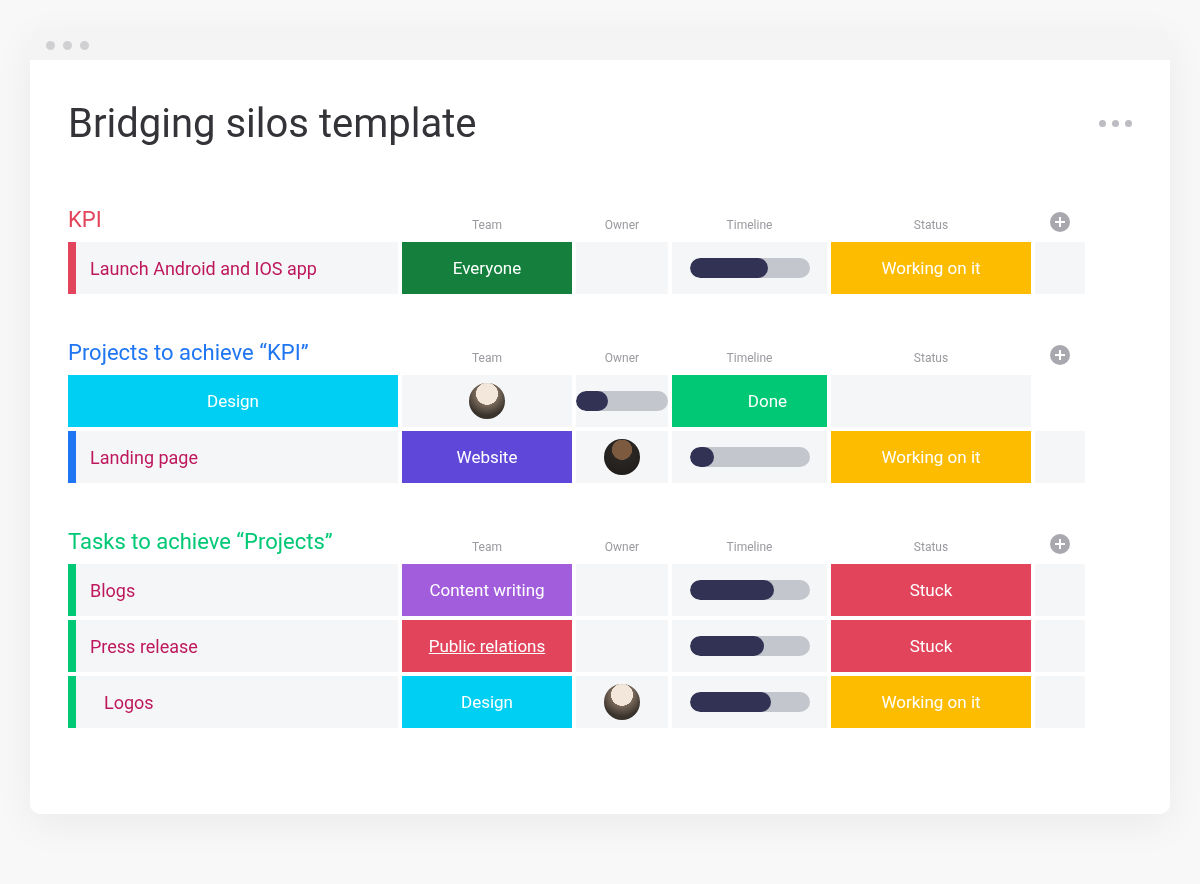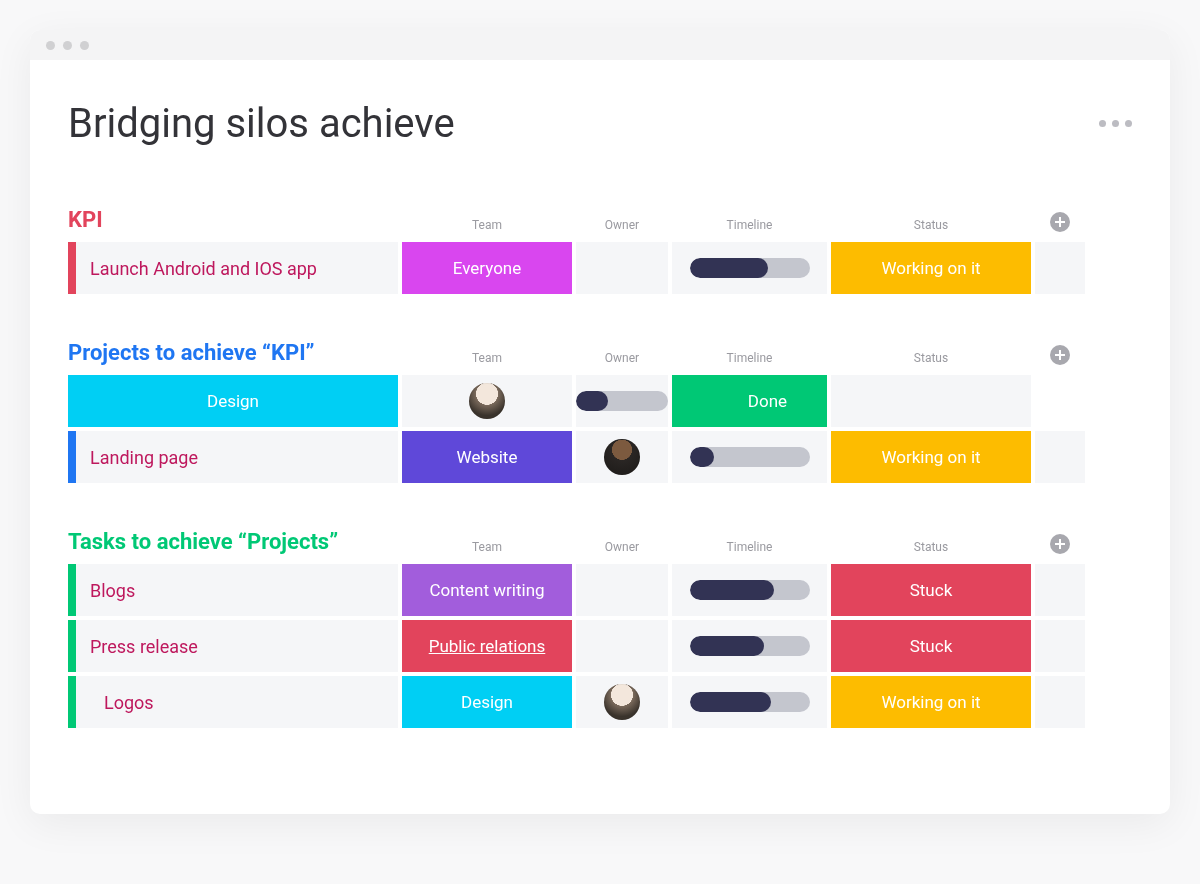--- a/index.html
+++ b/index.html
@@ -54,21 +54,21 @@
   .group { margin-bottom: 46px; }
   .group-header {
     display: grid;
     grid-template-columns: 330px 170px 92px 155px 200px 50px;
     align-items: end;
     gap: 4px;
     margin-bottom: 6px;
   }
   .group-title {
     font-size: 22px;
-    font-weight: 700;
+    font-weight: 400;
     padding-bottom: 4px;
   }
   .col-label {
     color: #9a9aa0;
     font-size: 12px;
     text-align: center;
     padding-bottom: 4px;
   }
   .add-col {
     display: flex;
@@ -145,21 +145,21 @@
 
 <div class="window">
   <div class="titlebar">
     <div class="dot"></div>
     <div class="dot"></div>
     <div class="dot"></div>
   </div>
   <div class="content">
 
     <div class="header-row">
-      <h1 class="page-title">Bridging silos achieve</h1>
+      <h1 class="page-title">Bridging silos template</h1>
       <div class="menu-dots">
         <span></span>
           <span></span>
           <span></span>
       </div>
     </div>
 
     <div id="groups">
         <div class="group">
           <div class="group-header">
@@ -167,21 +167,21 @@
             <div class="col-label">Team</div>
             <div class="col-label">Owner</div>
             <div class="col-label">Timeline</div>
             <div class="col-label">Status</div>
             <div class="add-col">
               <div class="plus-icon"></div>
             </div>
           </div>
           <div class="row">
             <div class="cell name" style="border-left-color: rgb(226, 68, 92);">Launch Android and IOS app</div>
-            <div class="cell team" style="background: #d946ef;">Everyone</div>
+            <div class="cell team" style="background: #15803d;">Everyone</div>
             <div class="cell"></div>
             <div class="cell">
               <div class="timeline-bar">
                 <div class="timeline-fill" style="width: 65%;"></div>
               </div>
             </div>
             <div class="cell status" style="background: rgb(253, 188, 0);">Working on it</div>
             <div class="cell tail"></div>
           </div>
         </div>

